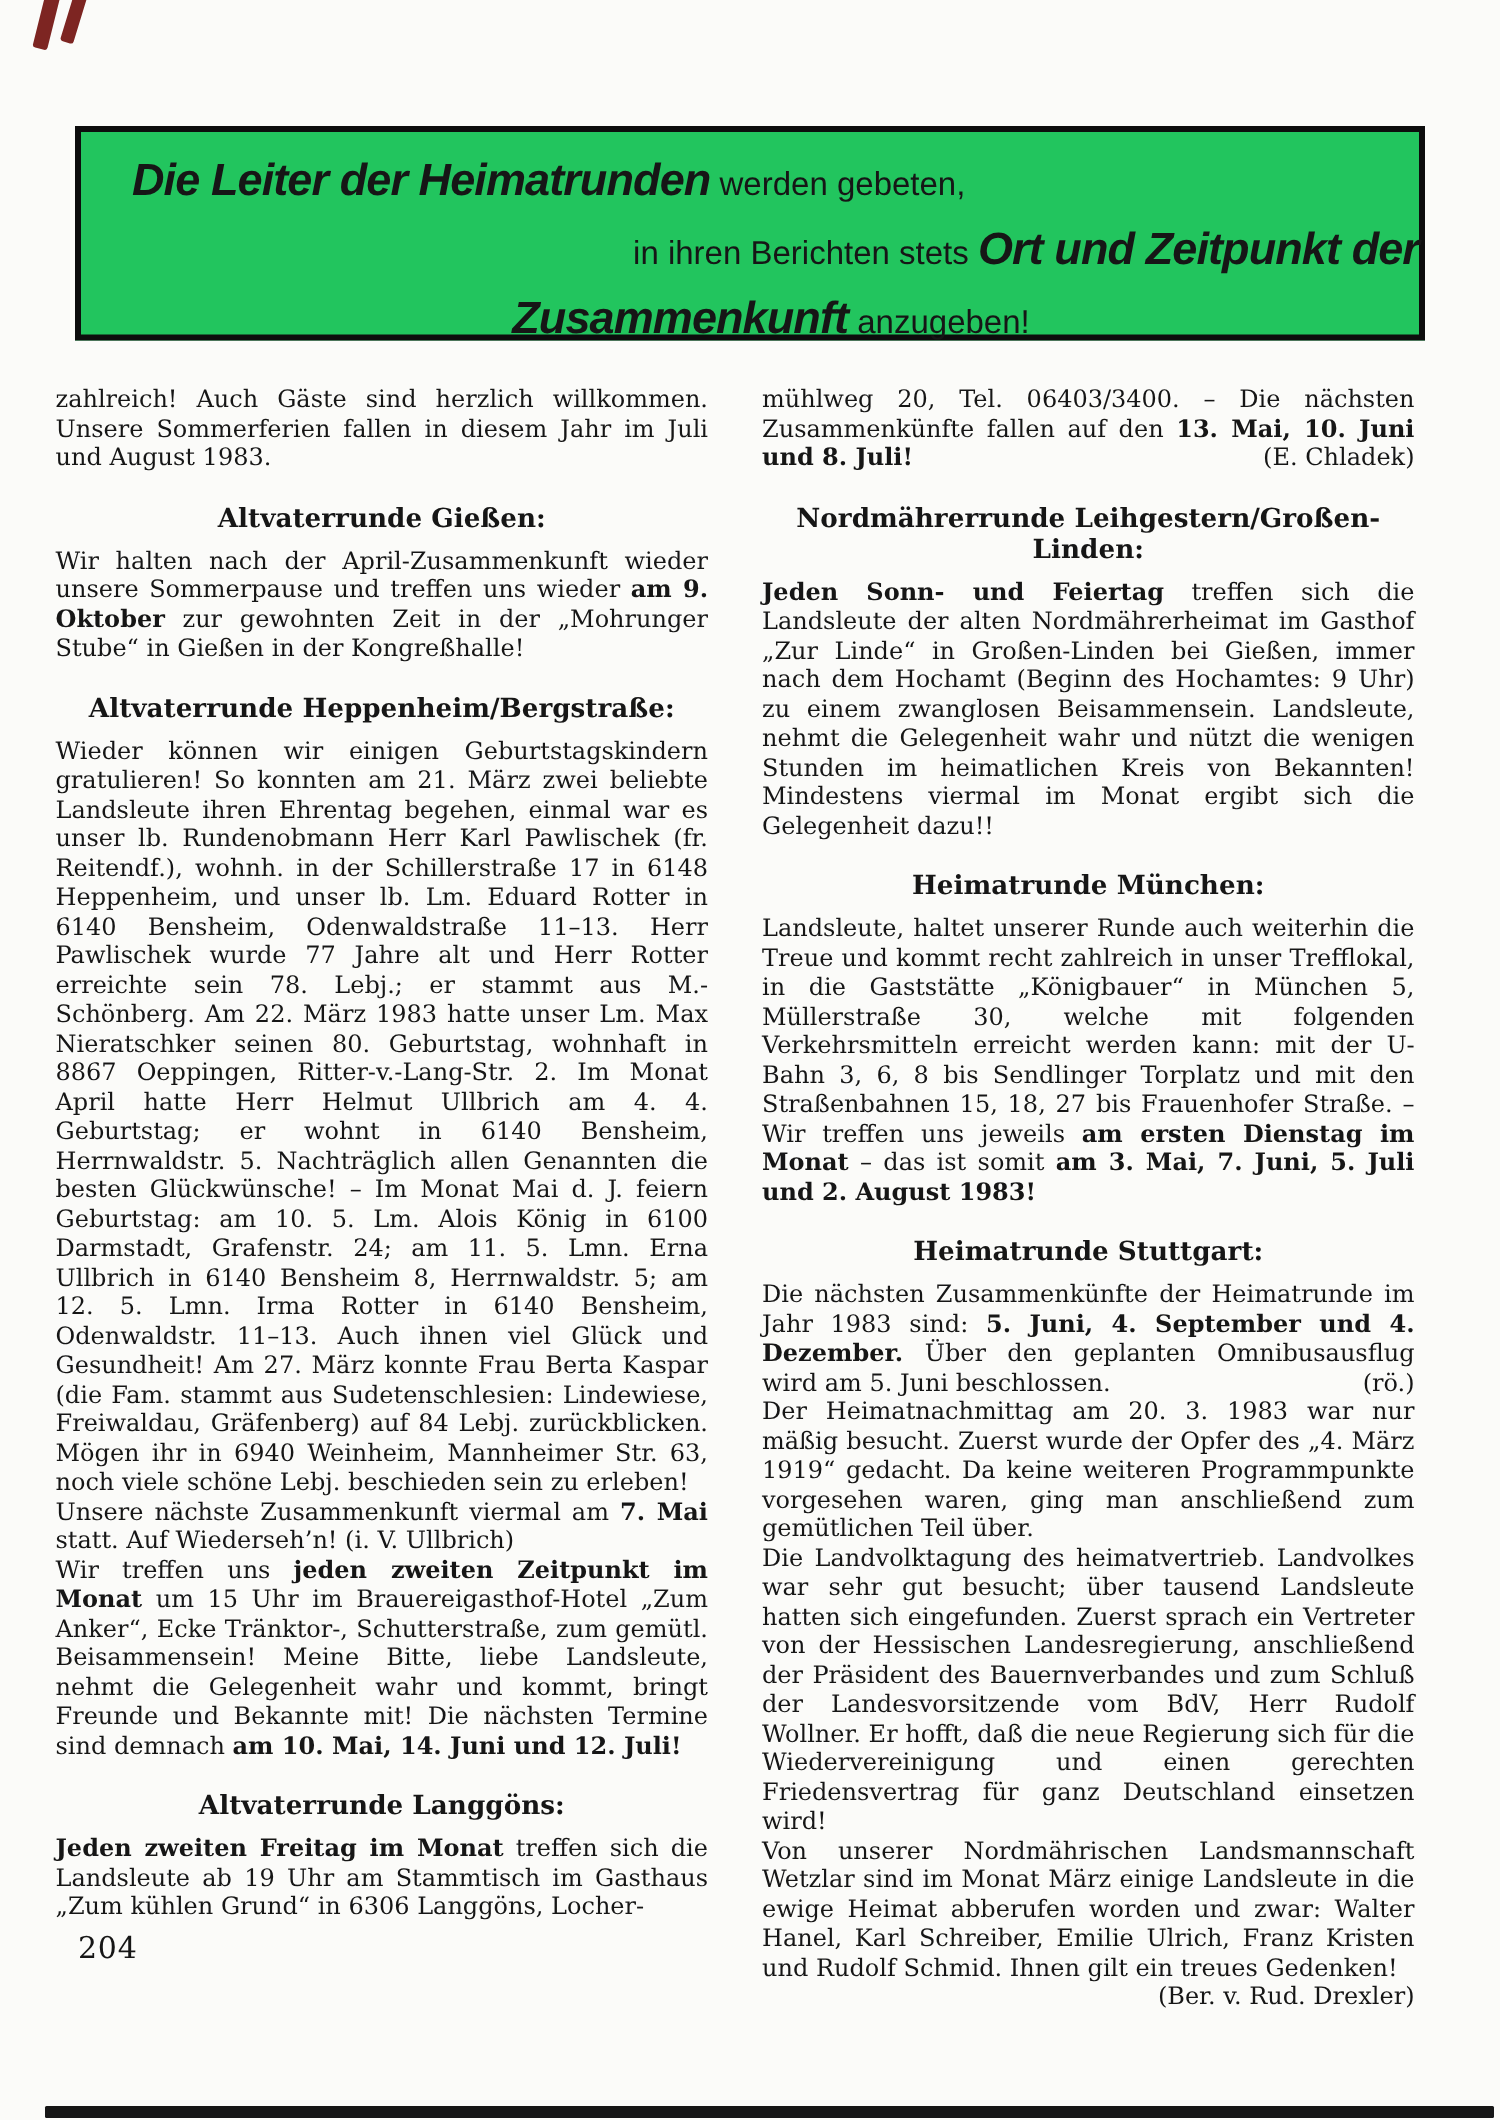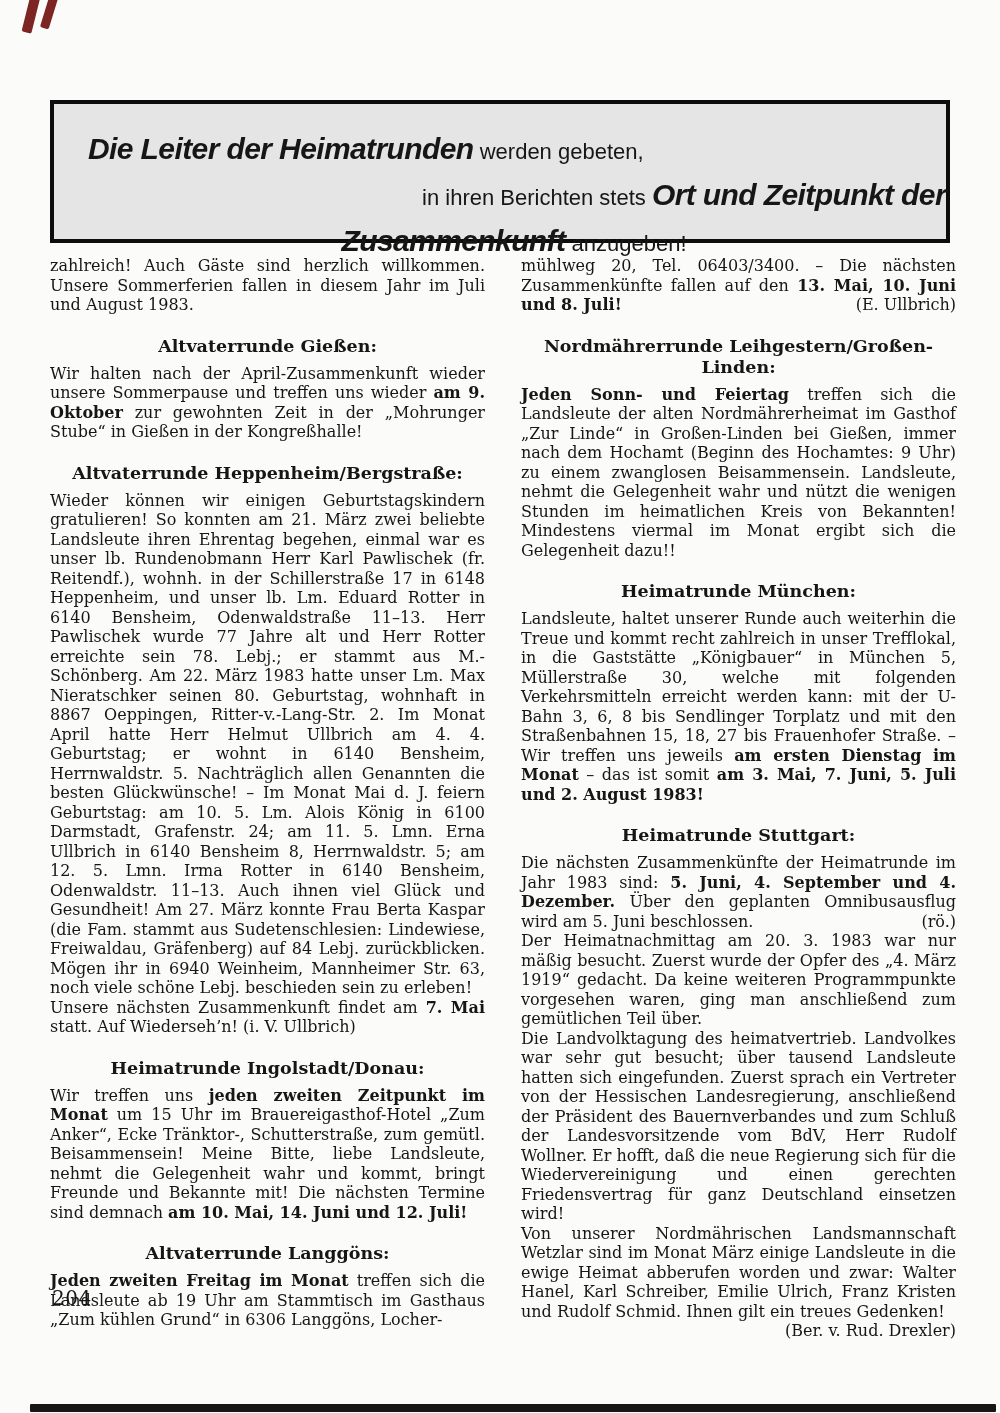--- a/index.html
+++ b/index.html
@@ -12,36 +12,36 @@
     overflow:hidden;
   }
   
   .mark{position:absolute;background:#7d2522;border-radius:2px;}
   .mark1{left:26px;top:-5px;width:10px;height:38px;transform:rotate(14deg);}
   .mark2{left:45px;top:-7px;width:9px;height:36px;transform:rotate(17deg);}
   .bbar{position:absolute;left:30px;bottom:1px;width:966px;height:8px;background:#161616;border-radius:1px;}
 
   
   .notice{
-    position:absolute;left:50px;top:100px;width:900px;height:143px;
+    position:absolute;left:50px;top:84px;width:900px;height:143px;
     box-sizing:border-box;border:4px solid #0d0d0d;
-    background:#e5e5e5;
+    background:#22c55e;
     font-family:"Liberation Sans", sans-serif;
-    padding-top:24px;
+    padding-top:12px;
   }
   .nline{line-height:41px;white-space:nowrap;}
   .nline .big{font-weight:bold;font-style:italic;font-size:30px;letter-spacing:-0.6px;}
   .nline .reg{font-size:22px;}
   .nline1{padding-left:34px;}
   .nline2{text-align:right;padding-left:120px;}
   .nline3{text-align:center;margin-left:28px;}
 
   
   .cols{
-    position:absolute;left:50px;top:256px;width:906px;
+    position:absolute;left:37px;top:256px;width:906px;
     display:flex;gap:36px;
   }
   .col{
     width:441px;
     font-size:16px;line-height:19.5px;
     text-align:justify;
     hyphens:auto;
   }
   .col h3.sec{
     font-size:17.5px;font-weight:bold;font-style:normal;
@@ -75,28 +75,27 @@
   </div>
 </div>
 
 <div class="cols">
   <div class="col">
       <p class="para"><span>zahlreich! Auch Gäste sind herzlich willkommen. Unsere Sommerferien fallen in diesem Jahr im Juli und August 1983.</span></p>
       <h3 class="sec">Altvaterrunde Gießen:</h3>
       <p class="para"><span>Wir halten nach der April-Zusammenkunft wieder unsere Sommerpause und treffen uns wieder </span><b>am 9. Oktober</b><span> zur gewohnten Zeit in der „Mohrunger Stube“ in Gießen in der Kongreßhalle!</span></p>
       <h3 class="sec">Altvaterrunde Heppenheim/Bergstraße:</h3>
       <p class="para"><span>Wieder können wir einigen Geburtstagskindern gratulieren! So konnten am 21. März zwei beliebte Landsleute ihren Ehrentag begehen, einmal war es unser lb. Rundenobmann Herr Karl Pawlischek (fr. Reitendf.), wohnh. in der Schillerstraße 17 in 6148 Heppenheim, und unser lb. Lm. Eduard Rotter in 6140 Bensheim, Odenwaldstraße 11–13. Herr Pawlischek wurde 77 Jahre alt und Herr Rotter erreichte sein 78. Lebj.; er stammt aus M.-Schönberg. Am 22. März 1983 hatte unser Lm. Max Nieratschker seinen 80. Geburtstag, wohnhaft in 8867 Oeppingen, Ritter-v.-Lang-Str. 2. Im Monat April hatte Herr Helmut Ullbrich am 4. 4. Geburtstag; er wohnt in 6140 Bensheim, Herrnwaldstr. 5. Nachträglich allen Genannten die besten Glückwünsche! – Im Monat Mai d. J. feiern Geburtstag: am 10. 5. Lm. Alois König in 6100 Darmstadt, Grafenstr. 24; am 11. 5. Lmn. Erna Ullbrich in 6140 Bensheim 8, Herrnwaldstr. 5; am 12. 5. Lmn. Irma Rotter in 6140 Bensheim, Odenwaldstr. 11–13. Auch ihnen viel Glück und Gesundheit! Am 27. März konnte Frau Berta Kaspar (die Fam. stammt aus Sudetenschlesien: Lindewiese, Freiwaldau, Gräfenberg) auf 84 Lebj. zurückblicken. Mögen ihr in 6940 Weinheim, Mannheimer Str. 63, noch viele schöne Lebj. beschieden sein zu erleben!</span></p>
-      <p class="para"><span>Unsere nächsten Zusammenkunft findet am </span><b>7. Mai</b><span> statt. Auf Wiederseh’n! (i. V. Ullbrich)</span></p>
-      <h3 class="sec">Heimatrunde Ingolstadt/Donau:</h3>
+      <p class="para"><span>Unsere nächste Zusammenkunft viermal am </span><b>7. Mai</b><span> statt. Auf Wiederseh’n! (i. V. Ullbrich)</span></p>
       <p class="para"><span>Wir treffen uns </span><b>jeden zweiten Zeitpunkt im Monat</b><span> um 15 Uhr im Brauereigasthof-Hotel „Zum Anker“, Ecke Tränktor-, Schutterstraße, zum gemütl. Beisammensein! Meine Bitte, liebe Landsleute, nehmt die Gelegenheit wahr und kommt, bringt Freunde und Bekannte mit! Die nächsten Termine sind demnach </span><b>am 10. Mai, 14. Juni und 12. Juli!</b></p>
       <h3 class="sec">Altvaterrunde Langgöns:</h3>
       <p class="para"><b>Jeden zweiten Freitag im Monat</b><span> treffen sich die Landsleute ab 19 Uhr am Stammtisch im Gasthaus „Zum kühlen Grund“ in 6306 Langgöns, Locher-</span></p>
     </div>
   <div class="col">
-      <p class="para"><span>mühlweg 20, Tel. 06403/3400. – Die nächsten Zusammenkünfte fallen auf den </span><b>13. Mai, 10. Juni und 8. Juli!</b><span class="attr">(E. Ullbrich)</span></p>
+      <p class="para"><span>mühlweg 20, Tel. 06403/3400. – Die nächsten Zusammenkünfte fallen auf den </span><b>13. Mai, 10. Juni und 8. Juli!</b><span class="attr">(E. Chladek)</span></p>
       <h3 class="sec">Nordmährerrunde Leihgestern/Großen-Linden:</h3>
       <p class="para"><b>Jeden Sonn- und Feiertag</b><span> treffen sich die Landsleute der alten Nordmährerheimat im Gasthof „Zur Linde“ in Großen-Linden bei Gießen, immer nach dem Hochamt (Beginn des Hochamtes: 9 Uhr) zu einem zwanglosen Beisammensein. Landsleute, nehmt die Gelegenheit wahr und nützt die wenigen Stunden im heimatlichen Kreis von Bekannten! Mindestens viermal im Monat ergibt sich die Gelegenheit dazu!!</span></p>
       <h3 class="sec">Heimatrunde München:</h3>
       <p class="para"><span>Landsleute, haltet unserer Runde auch weiterhin die Treue und kommt recht zahlreich in unser Trefflokal, in die Gaststätte „Königbauer“ in München 5, Müllerstraße 30, welche mit folgenden Verkehrsmitteln erreicht werden kann: mit der U-Bahn 3, 6, 8 bis Sendlinger Torplatz und mit den Straßenbahnen 15, 18, 27 bis Frauenhofer Straße. – Wir treffen uns jeweils </span><b>am ersten Dienstag im Monat</b><span> – das ist somit </span><b>am 3. Mai, 7. Juni, 5. Juli und 2. August 1983!</b></p>
       <h3 class="sec">Heimatrunde Stuttgart:</h3>
       <p class="para"><span>Die nächsten Zusammenkünfte der Heimatrunde im Jahr 1983 sind: </span><b>5. Juni, 4. September und 4. Dezember.</b><span> Über den geplanten Omnibusausflug wird am 5. Juni beschlossen.</span><span class="attr">(rö.)</span></p>
       <p class="para"><span>Der Heimatnachmittag am 20. 3. 1983 war nur mäßig besucht. Zuerst wurde der Opfer des „4. März 1919“ gedacht. Da keine weiteren Programmpunkte vorgesehen waren, ging man anschließend zum gemütlichen Teil über.</span></p>
       <p class="para"><span>Die Landvolktagung des heimatvertrieb. Landvolkes war sehr gut besucht; über tausend Landsleute hatten sich eingefunden. Zuerst sprach ein Vertreter von der Hessischen Landesregierung, anschließend der Präsident des Bauernverbandes und zum Schluß der Landesvorsitzende vom BdV, Herr Rudolf Wollner. Er hofft, daß die neue Regierung sich für die Wiedervereinigung und einen gerechten Friedensvertrag für ganz Deutschland einsetzen wird!</span></p>
       <p class="para"><span>Von unserer Nordmährischen Landsmannschaft Wetzlar sind im Monat März einige Landsleute in die ewige Heimat abberufen worden und zwar: Walter Hanel, Karl Schreiber, Emilie Ulrich, Franz Kristen und Rudolf Schmid. Ihnen gilt ein treues Gedenken!</span><span class="attr">(Ber. v. Rud. Drexler)</span></p>
     </div>

